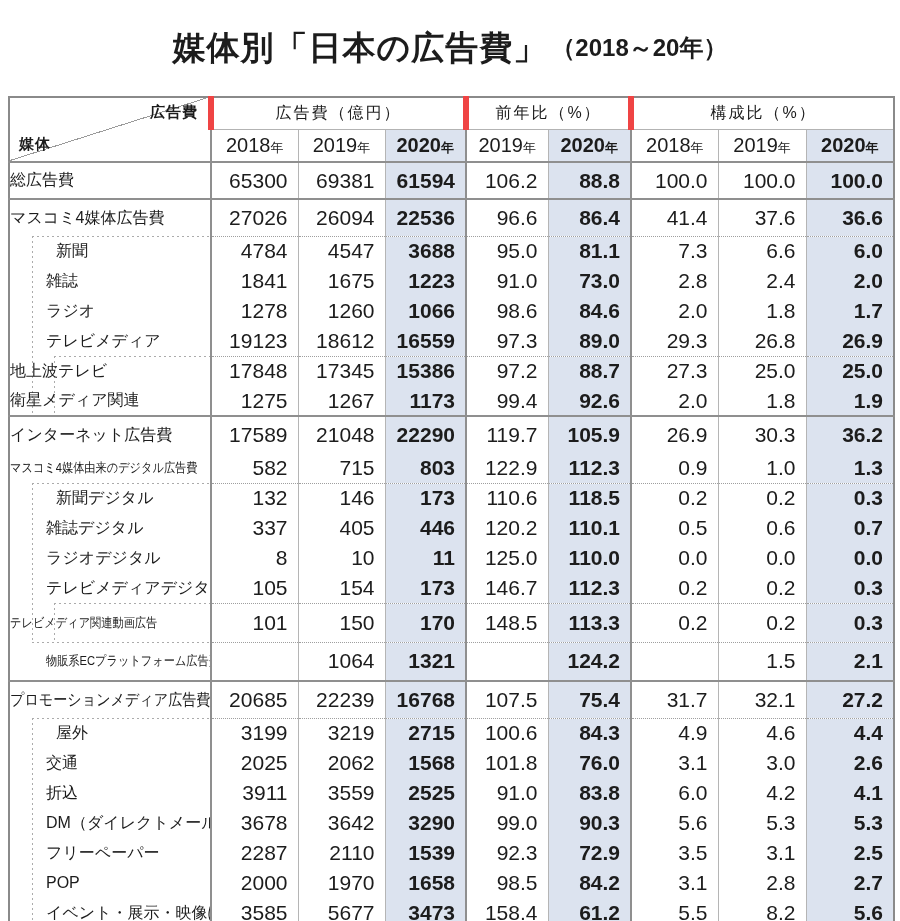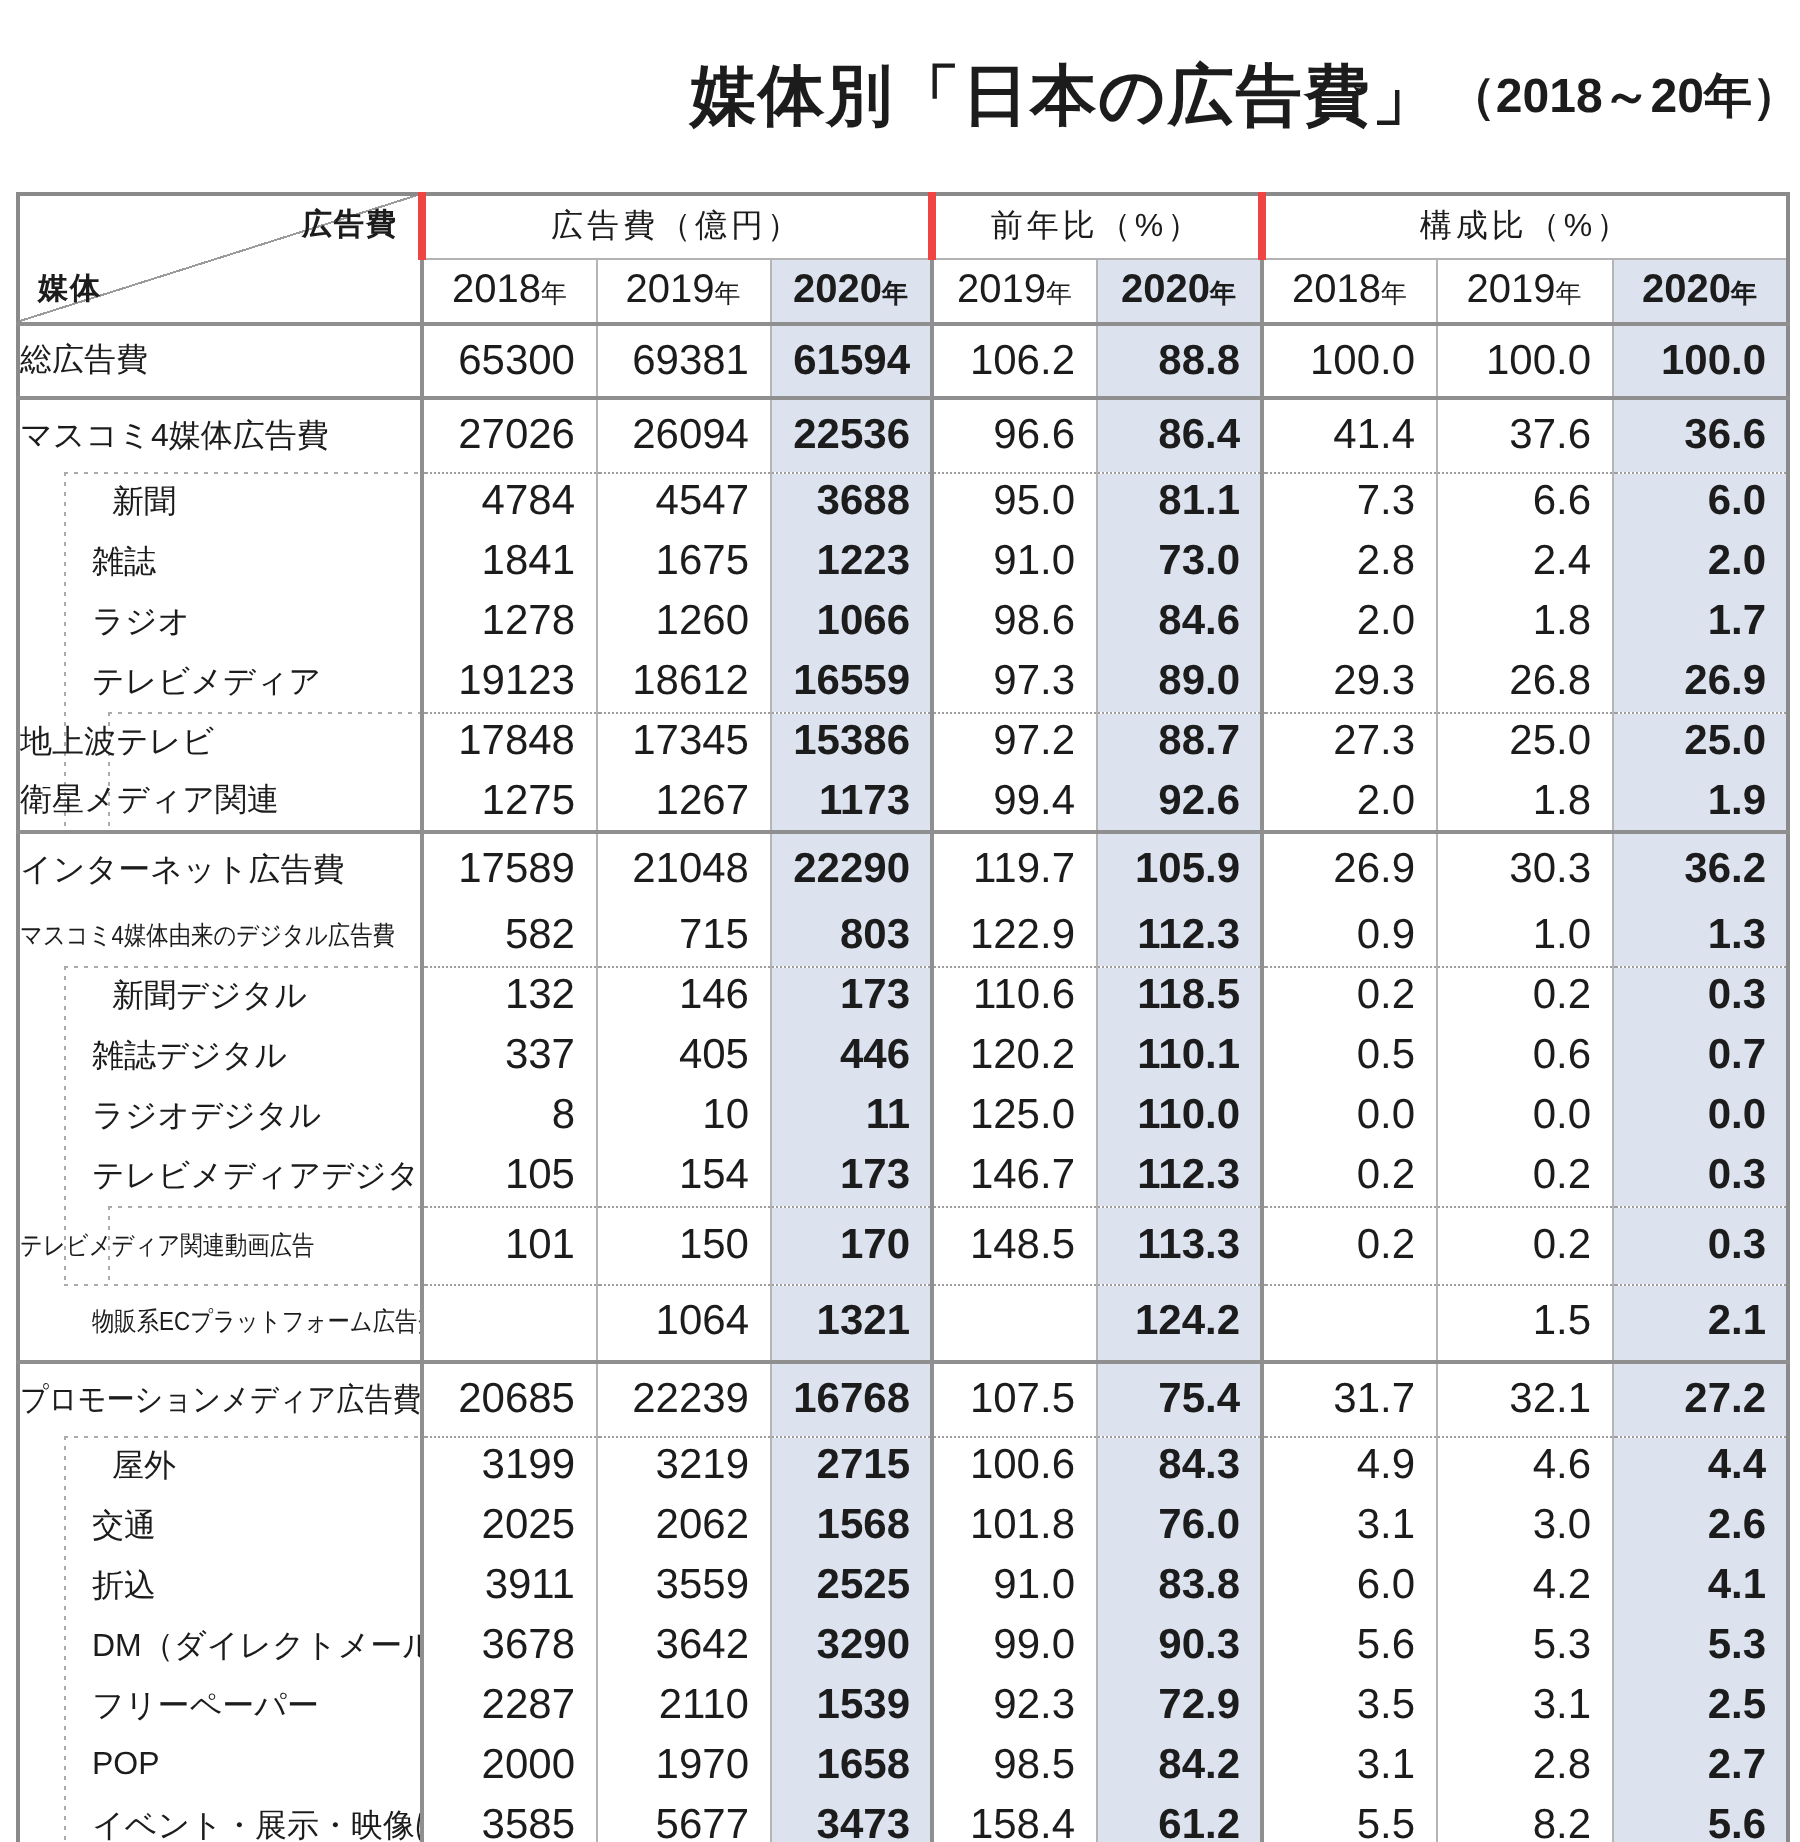--- a/index.html
+++ b/index.html
@@ -3,39 +3,39 @@
 <meta charset="utf-8">
 <style>
   html,body{margin:0;padding:0;background:#fff;}
   body{
     width:900px;height:921px;overflow:hidden;
     font-family:"Liberation Sans","DejaVu Sans",sans-serif;
     color:#1c1c1c;
     -webkit-font-smoothing:antialiased;
   }
   
-  .title-wrap{height:96px;display:flex;align-items:center;justify-content:flex-end;}
+  .title-wrap{height:96px;display:flex;align-items:center;justify-content:center;}
   .title-main{font-size:33px;font-weight:bold;letter-spacing:1px;}
   .title-suffix{font-size:24px;font-weight:bold;margin-left:4px;}
   
   table.adtable{
     margin-left:8px;
     width:885px;
     border-collapse:collapse;
     table-layout:fixed;
     border:2px solid #8a8a8a;
     border-bottom:0;
   }
   th,td{padding:0;margin:0;overflow:hidden;}
   
   thead tr.gh-row{height:32px;}
   thead tr.yr-row{height:33px;}
   th.gh{
     font-size:16px;font-weight:normal;text-align:center;vertical-align:middle;
-    border-left:4px solid #ef4444;border-bottom:1px solid #b3b3b3;letter-spacing:2px;
+    border-left:6px solid #ef4444;border-bottom:1px solid #b3b3b3;letter-spacing:2px;
   }
   th.yr{
     font-weight:normal;text-align:center;vertical-align:middle;
     border-left:1px solid #b5b5b5;border-bottom:2px solid #8f8f8f;
   }
   th.yr.strong{border-left:2px solid #8f8f8f;}
   .yr-num{font-size:20px;}
   .yr-unit{font-size:13px;}
   th.hl,td.hl{background:#dce3ef;}
   th.hl .yr-num,th.hl .yr-unit{font-weight:bold;}

